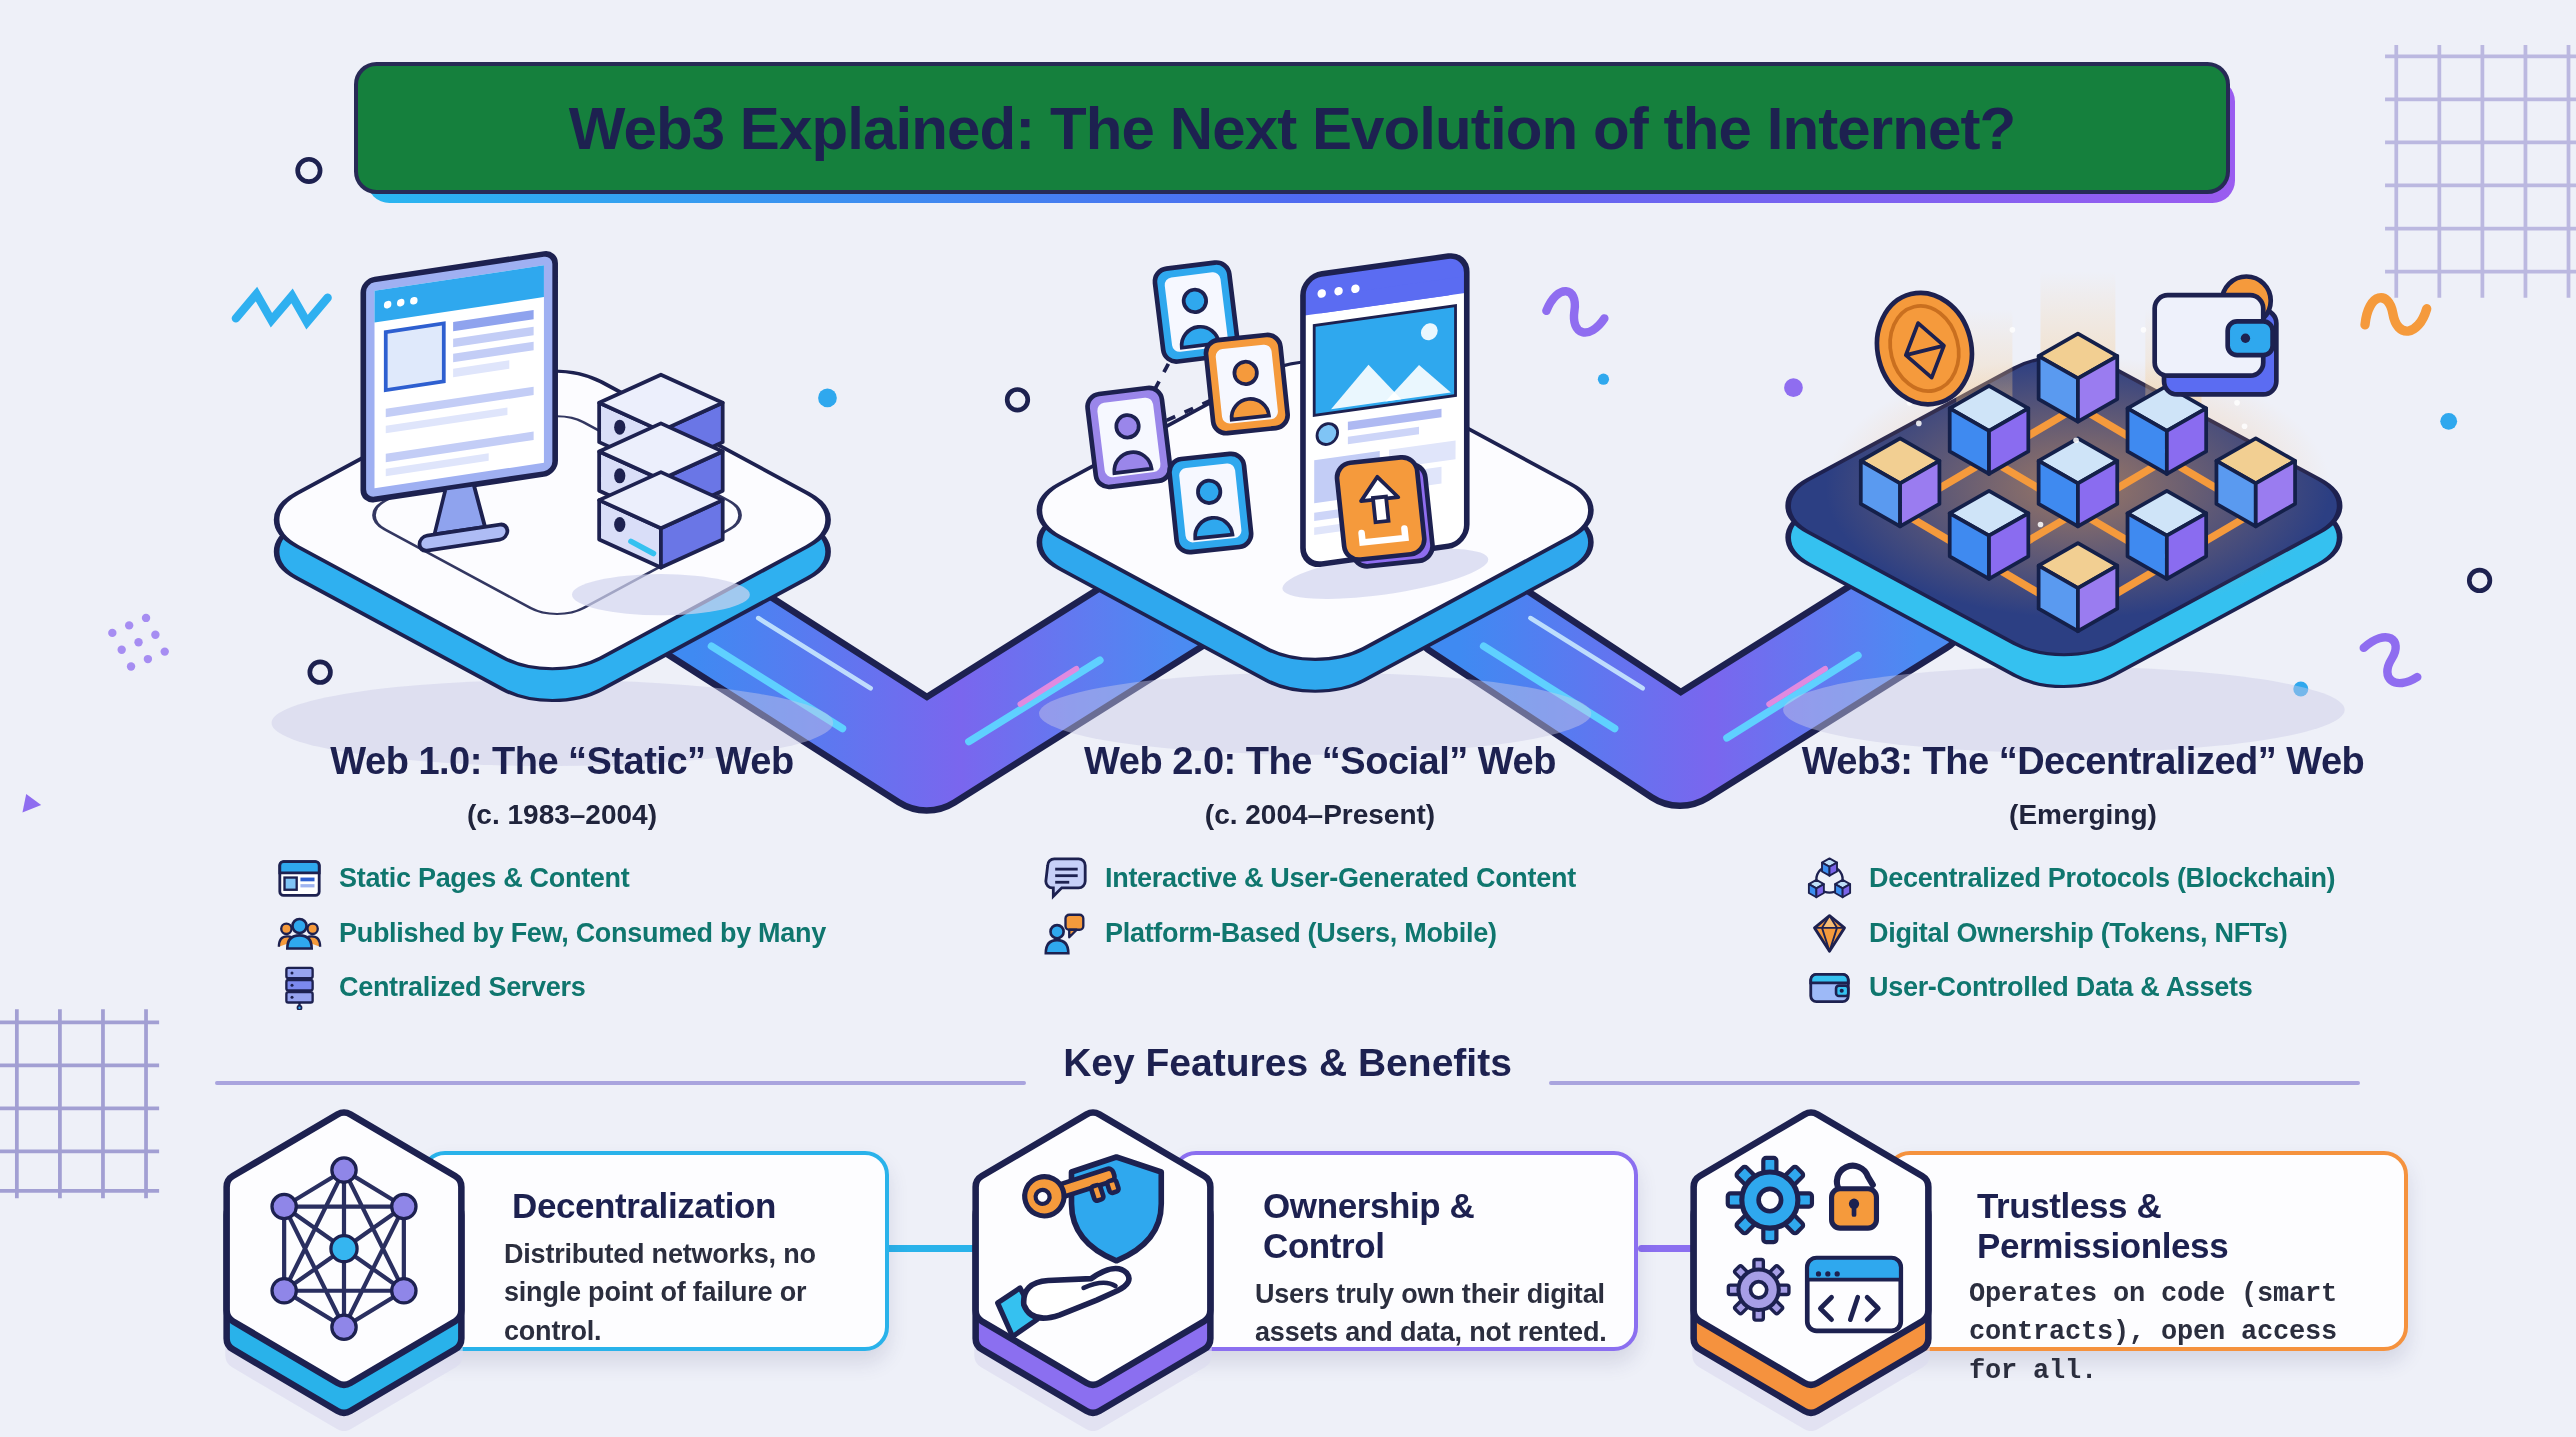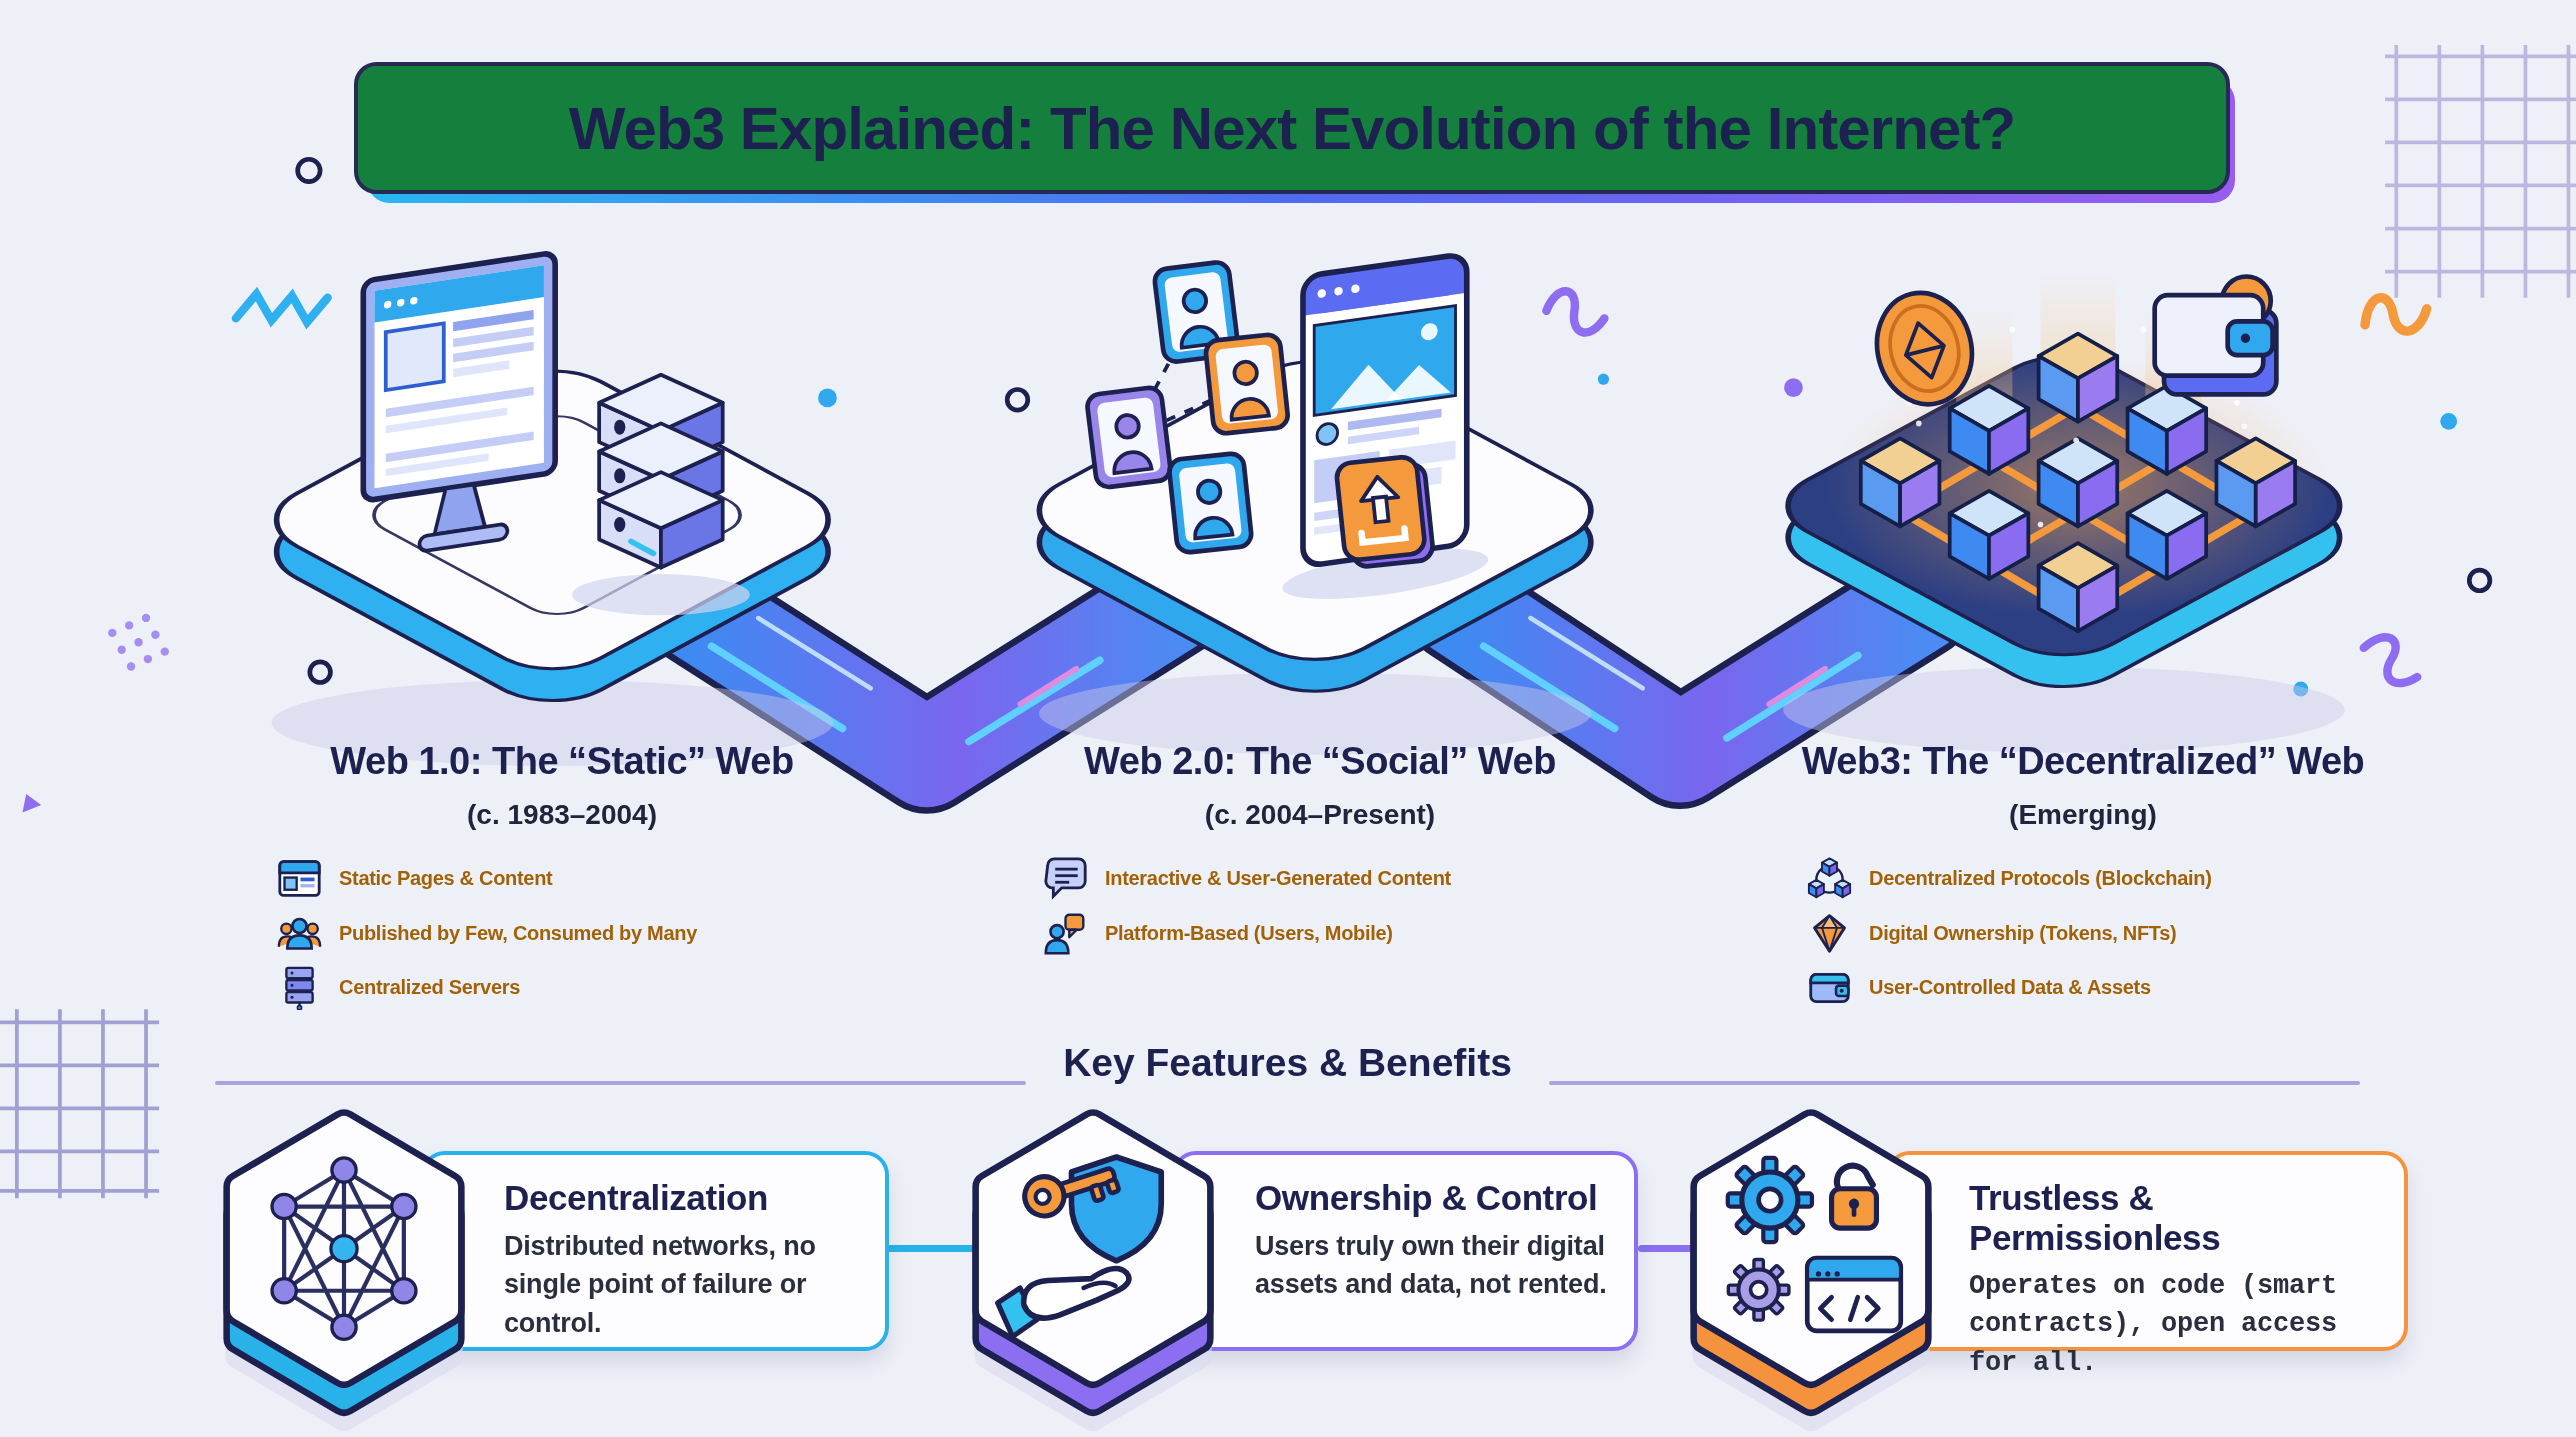--- a/index.html
+++ b/index.html
@@ -18,21 +18,21 @@
 
   
   .illus{position:absolute;left:0;top:225px;z-index:1;pointer-events:none}
 
   
   .era{position:absolute;top:724px;z-index:2;}
   .era h2{margin:16px;font-size:38px;font-weight:bold;letter-spacing:-0.5px;text-align:center;color:#1d2150;}
   .era .period{margin-top:7.5px;font-size:28px;font-weight:bold;text-align:center;color:#20243c;}
   .era ul{list-style:none;margin:24px 0 0 0;padding:0;}
   .era li{display:flex;align-items:center;gap:17px;height:47px;margin-bottom:7.5px;}
-  .era li .blabel{font-size:20px;font-weight:bold;letter-spacing:-0.3px;color:#a16207;white-space:nowrap;}
+  .era li .blabel{font-size:27px;font-weight:bold;letter-spacing:-0.3px;color:#0f766e;white-space:nowrap;}
   .bicon{width:45px;height:45px;flex:0 0 45px;}
   .e1{left:253px;width:618px;} .e1 ul{padding-left:24px;}
   .e2{left:1011px;width:618px;} .e2 ul{padding-left:32px;}
   .e3{left:1760px;width:646px;} .e3 ul{padding-left:47px;}
 
   
   .features-head{position:absolute;left:215px;width:2145px;top:1041px;display:flex;align-items:flex-end;gap:37px;z-index:2;}
   .features-head .rule{flex:1;height:3.7px;background:#a9a4de;border-radius:1.9px;}
   .features-head h3{margin:0;font-size:39px;font-weight:bold;color:#1d2150;white-space:nowrap;}
 
@@ -42,21 +42,21 @@
 
   .feature{position:absolute;top:1085px;width:739px;height:356px;z-index:2;}
   .f1{left:213px;} .f2{left:962px;} .f3{left:1680px;}
   .hexsvg{position:absolute;left:0;top:0;z-index:2;}
   .fcard{position:absolute;top:66px;height:200px;background:#fdfdff;border-radius:24px;
          box-sizing:border-box;padding:22.5px 22.5px 0 79px;z-index:1;
          box-shadow:0 11.2px 20.6px rgba(45,45,100,0.13);}
   .f1 .fcard{left:208px;width:468px;border:4.7px solid #29b2ea;}
   .f2 .fcard{left:210px;width:466px;border:4.7px solid #8b6ff0;}
   .f3 .fcard{left:206px;width:522px;border:4.7px solid #f5923e;}
-  .fcard h4{margin:0;font-size:35px;font-weight:bold;color:#1d2150;letter-spacing:-0.4px;}
+  .fcard h4{margin:8px;font-size:35px;font-weight:bold;color:#1d2150;letter-spacing:-0.4px;}
   .fcard p{margin:9.4px 0 0 0;font-size:27px;line-height:1.42;color:#2b2e3e;font-weight:bold;letter-spacing:-0.2px;max-width:393px;}
   .f3 .fcard p{max-width:412px;font-family:Liberation Mono, monospace;}
 </style>
 </head>
 <body>
 
 <div class="stage">
 
   <svg class="deco" width="2576" height="1438" viewBox="0 0 2752 1536">
     <g stroke="#b6b2de" stroke-width="4" opacity="0.9">

